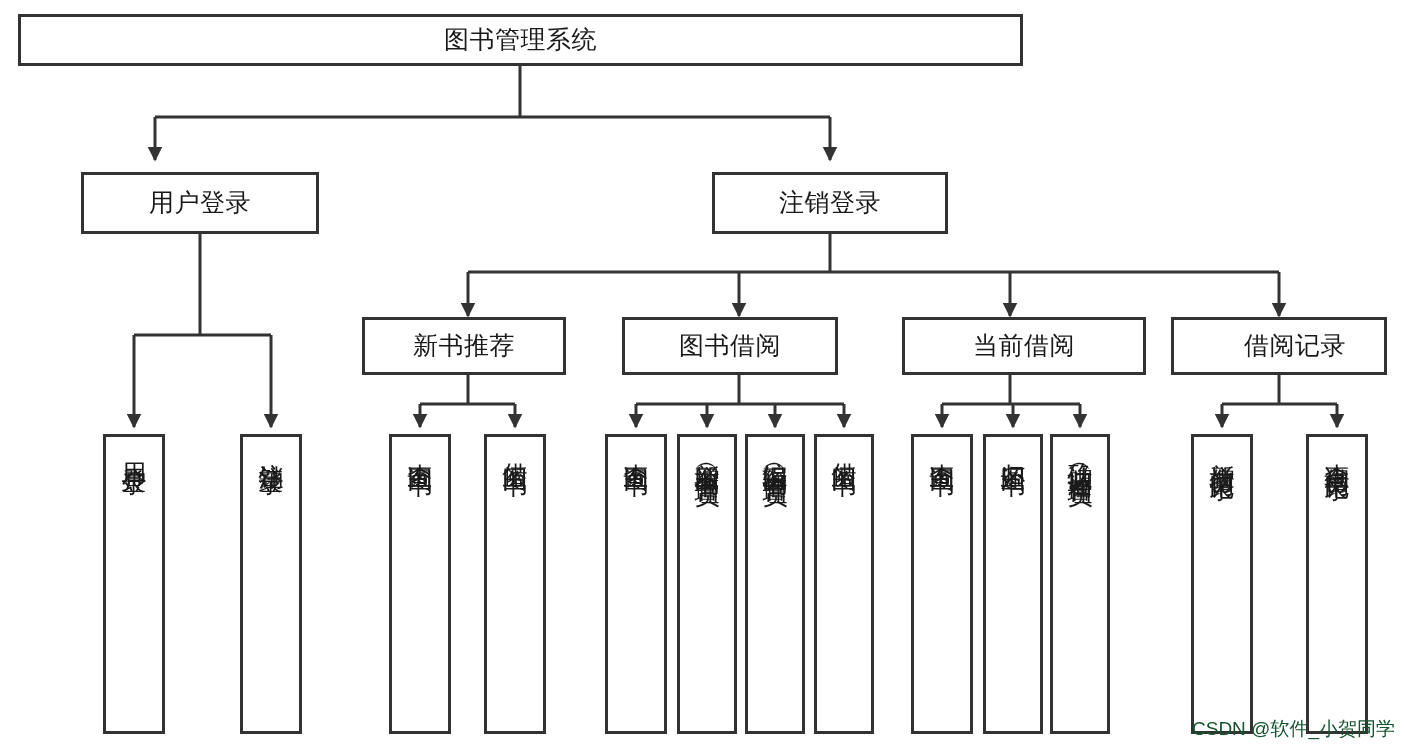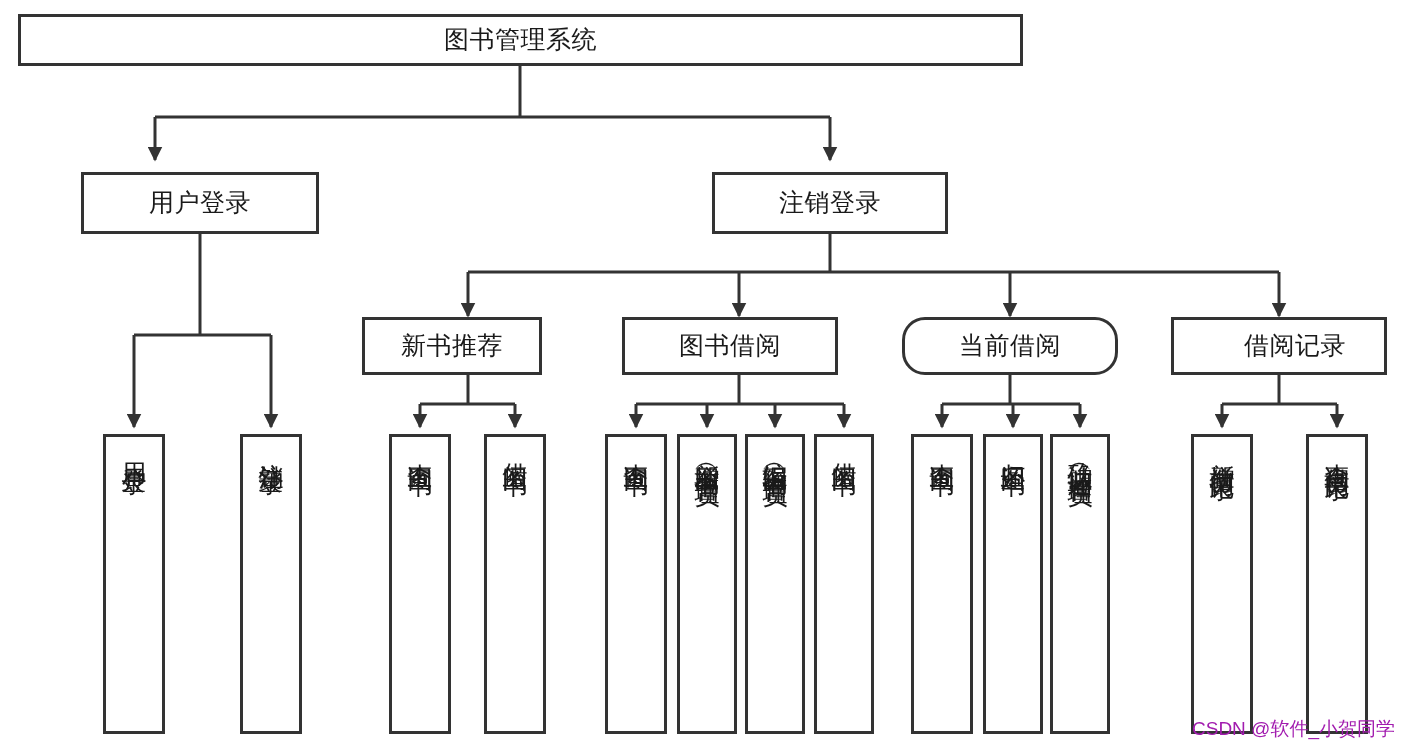--- a/index.html
+++ b/index.html
@@ -53,21 +53,21 @@
     writing-mode: vertical-rl;
     text-orientation: upright;
     font-size: 25px;
     letter-spacing: 3px;
     line-height: 1;
     max-height: 100%;
   }
   .watermark {
     position: absolute;
     font-size: 19px;
-    color: #a21caf;
+    color: #14532d;
     white-space: nowrap;
     z-index: 3;
   }
 </style>
 </head>
 <body>
 
 <div id="canvas">
 
   <svg id="edges" viewBox="0 0 1405 747" xmlns="http://www.w3.org/2000/svg">
@@ -124,27 +124,27 @@
     <span class="node-label">图书管理系统</span>
   </div>
 
   <div class="node horizontal" style="left:81px; top:172px; width:238px; height:62px;">
     <span class="node-label">用户登录</span>
   </div>
   <div class="node horizontal" style="left:712px; top:172px; width:236px; height:62px;">
     <span class="node-label">注销登录</span>
   </div>
 
-  <div class="node horizontal" style="left:362px; top:317px; width:180px; height:58px;">
+  <div class="node horizontal" style="left:362px; top:317px; width:204px; height:58px;">
     <span class="node-label">新书推荐</span>
   </div>
   <div class="node horizontal" style="left:622px; top:317px; width:216px; height:58px;">
     <span class="node-label">图书借阅</span>
   </div>
-  <div class="node horizontal" style="left:902px; top:317px; width:216px; height:58px;border-radius:23px;">
+  <div class="node horizontal" style="left:902px; top:317px; width:244px; height:58px;">
     <span class="node-label">当前借阅</span>
   </div>
   <div class="node horizontal" style="left:1171px; top:317px; width:216px; height:58px;padding-left:32px;">
     <span class="node-label">借阅记录</span>
   </div>
 
   <div class="node vertical" style="left:103px; top:434px; width:62px; height:300px;">
     <span class="node-label">用户登录</span>
   </div>
   <div class="node vertical" style="left:240px; top:434px; width:62px; height:300px;">

